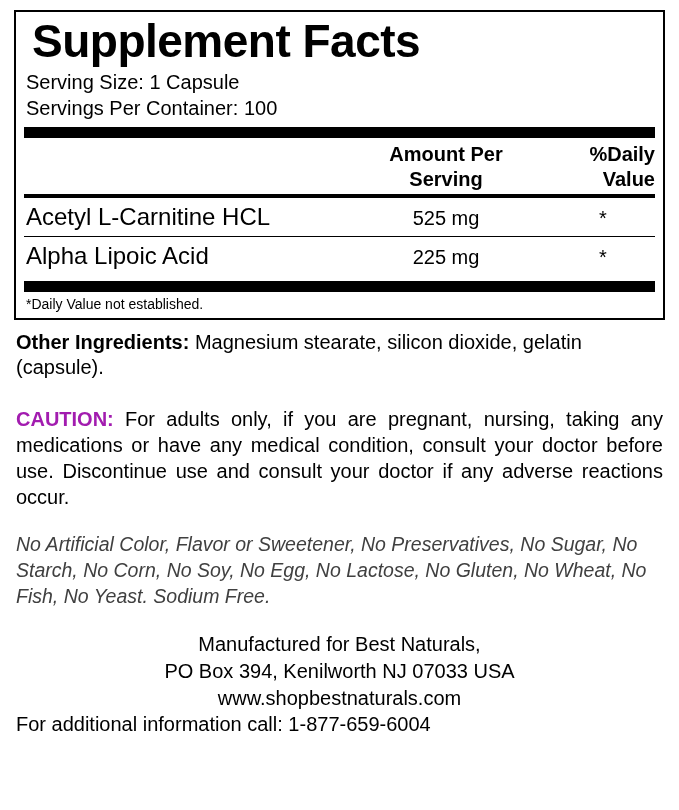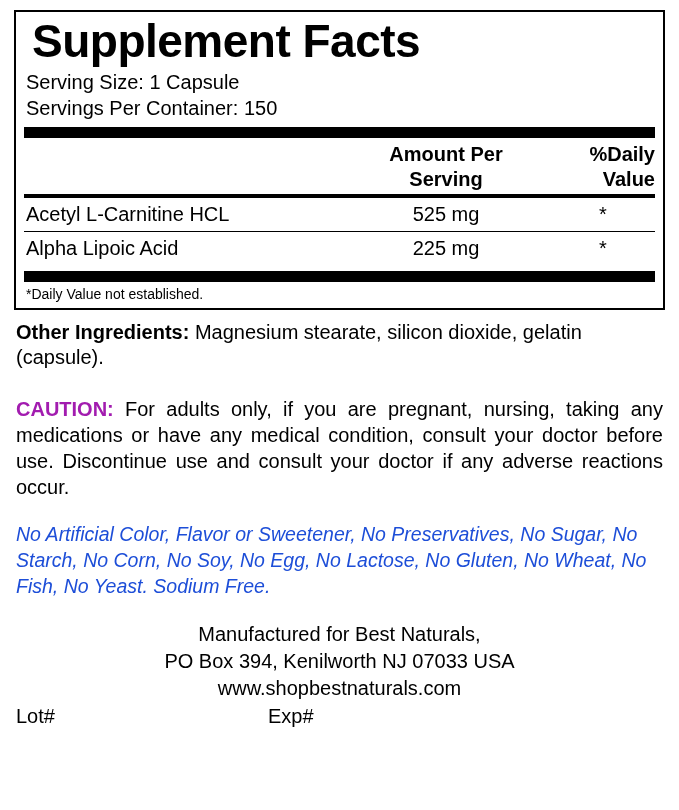--- a/index.html
+++ b/index.html
@@ -84,21 +84,21 @@
     line-height: 1.25;
   }
 
   .ing-row {
     display: flex;
     align-items: baseline;
     padding: 5px 0 5px 0;
   }
   .ing-name {
     flex: 1 1 auto;
-    font-size: 20px;
+    font-size: 24px;
     padding-left: 2px;
   }
   .ing-amt {
     width: 210px;
     text-align: center;
     font-size: 20px;
   }
   .ing-dv {
     width: 104px;
     text-align: center;
@@ -130,21 +130,21 @@
   }
   .caution-label {
     color: #a21caf;
     font-weight: bold;
   }
 
   .claims {
     font-size: 19.5px;
     line-height: 1.32;
     font-style: italic;
-    color: #1d4ed8;
+    color: #404040;
     margin: 22px 0 0 0;
     padding: 0 2px;
   }
 
   .mfg {
     text-align: center;
     font-size: 20px;
     line-height: 1.33;
     margin: 22px 0 0 0;
   }
@@ -165,21 +165,21 @@
 </head>
 <body>
 
 <div class="page">
 
   <div class="panel">
 
     <div class="sf-title">Supplement Facts</div>
 
     <div class="serving-line">Serving Size: 1 Capsule</div>
-    <div class="serving-line">Servings Per Container: 150</div>
+    <div class="serving-line">Servings Per Container: 100</div>
 
     <div class="rule-thick"></div>
 
     <div class="hdr-row">
       <div class="hdr-spacer"></div>
       <div class="hdr-amount">
         <div>Amount Per</div>
         <div>Serving</div>
       </div>
       <div class="hdr-dv">
@@ -218,19 +218,16 @@
   </div>
 
   <div class="claims">No Artificial Color, Flavor or Sweetener, No Preservatives, No Sugar, No Starch, No Corn, No Soy, No Egg, No Lactose, No Gluten, No Wheat, No Fish, No Yeast. Sodium Free.</div>
 
   <div class="mfg">
     <div>Manufactured for Best Naturals,</div>
     <div>PO Box 394, Kenilworth NJ 07033 USA</div>
     <div>www.shopbestnaturals.com</div>
   </div>
 
-
-  <div class="lot-row">
-    <div class="lot-label">Lot#</div>
-    <div class="exp-label">Exp#</div>
-  </div>
+  <div class="addl">For additional information call: 1-877-659-6004</div>
+
 
 </div>
 
 </body></html>

